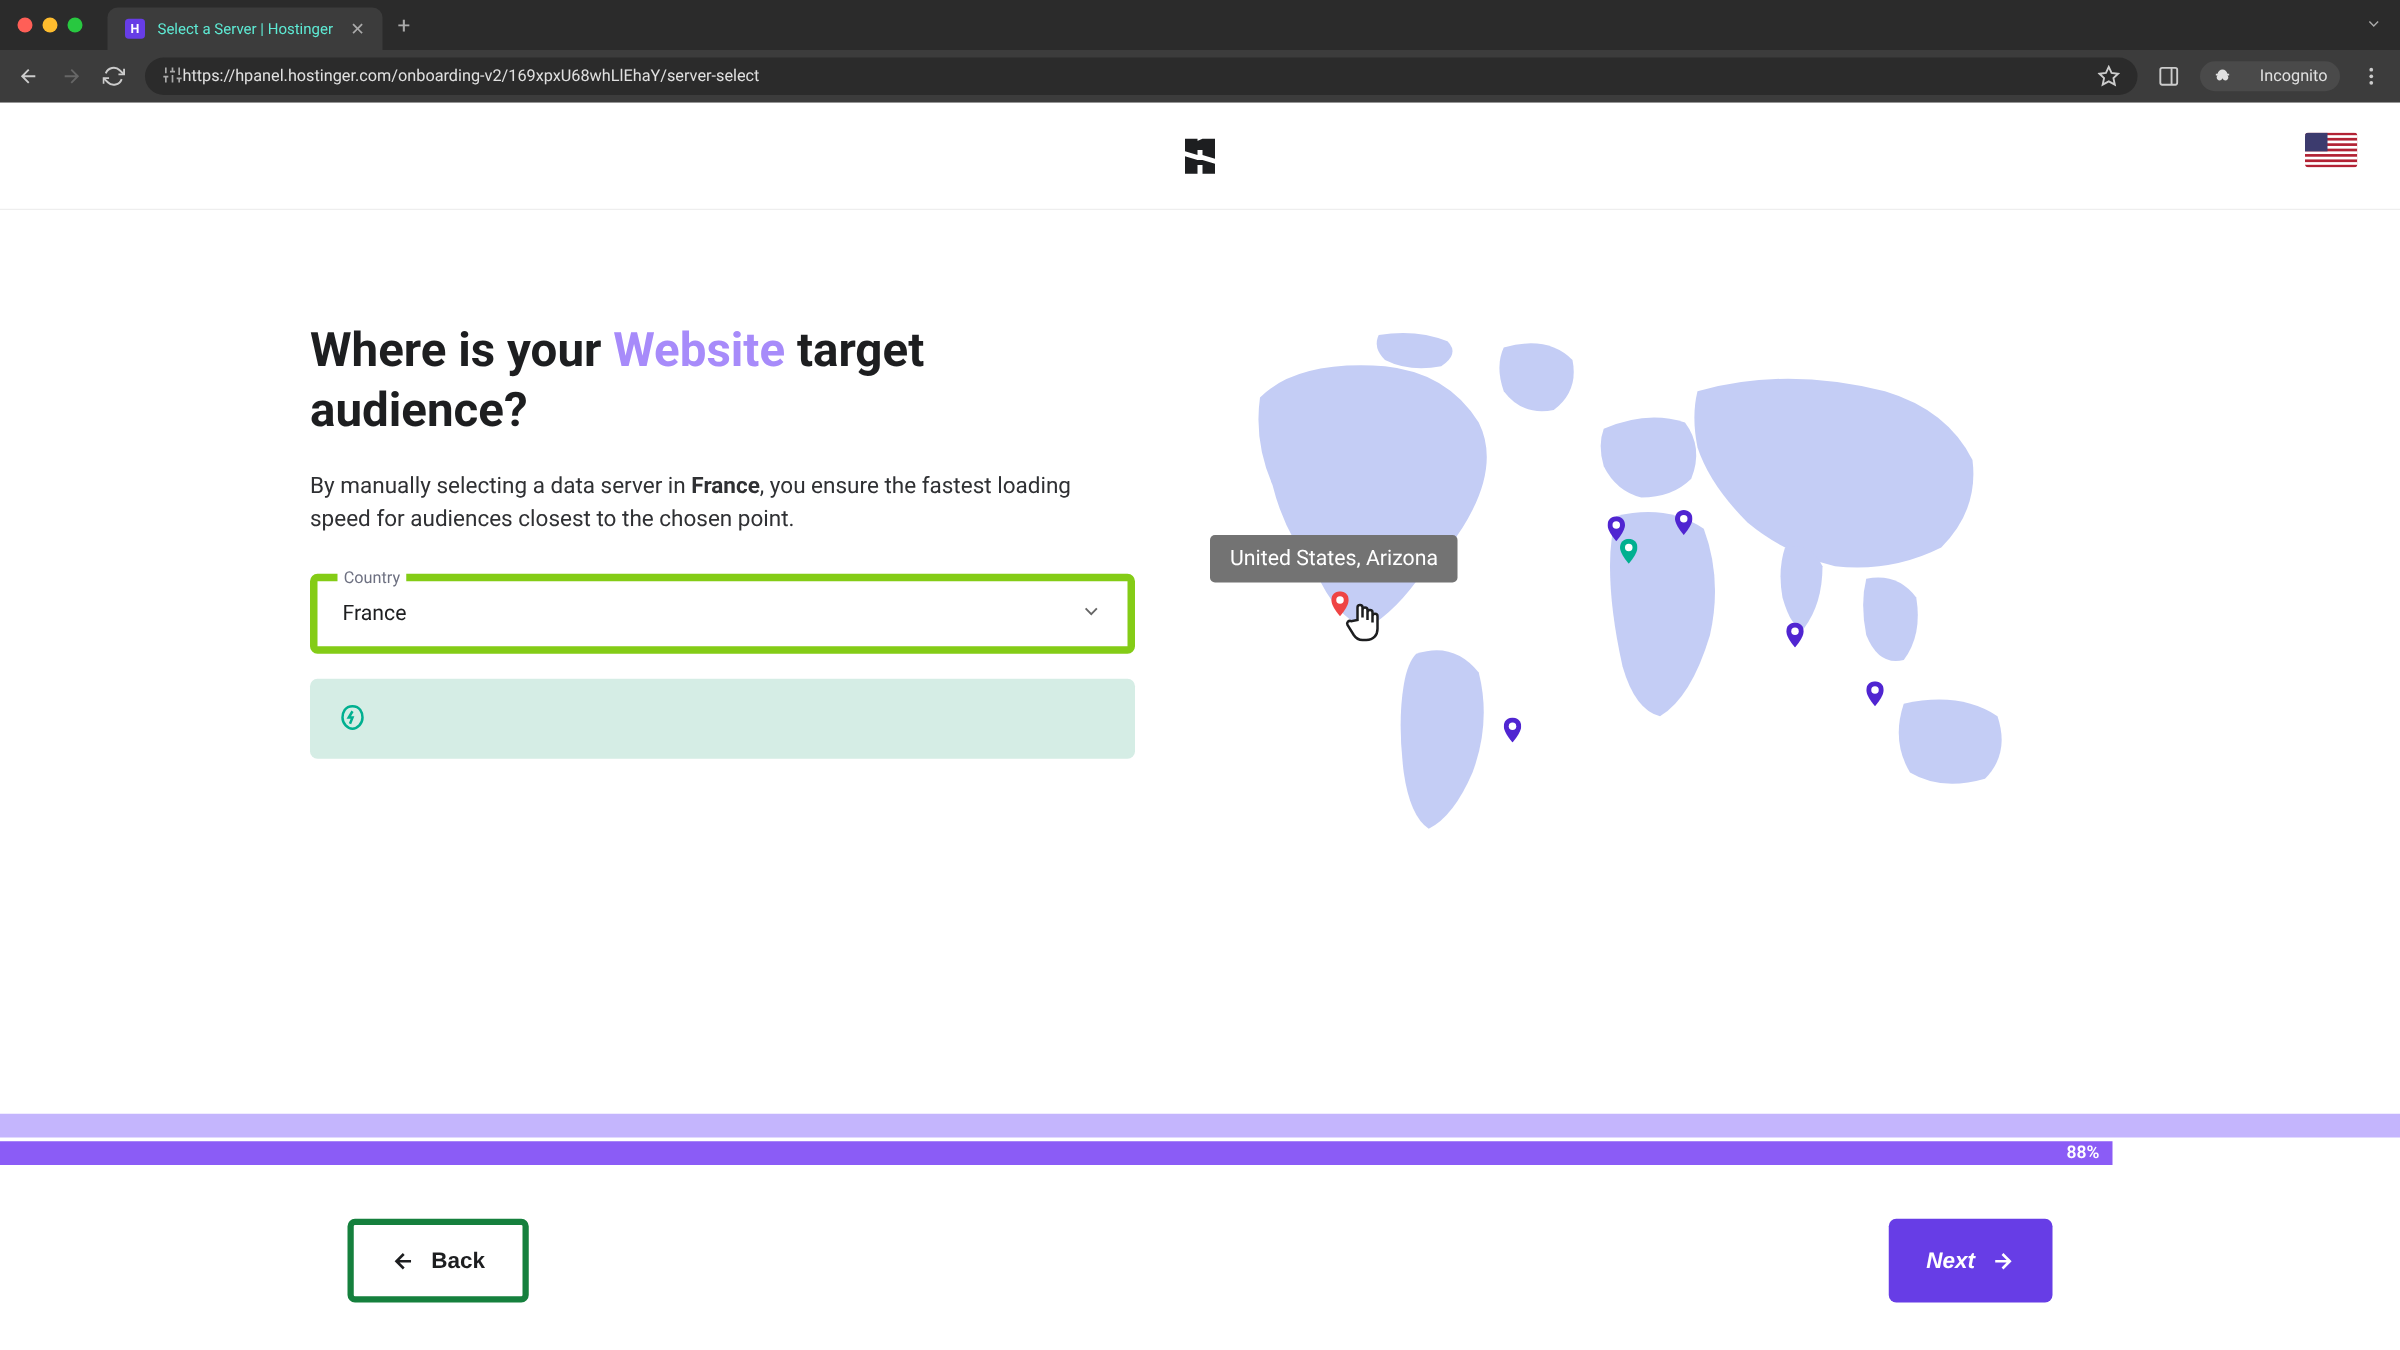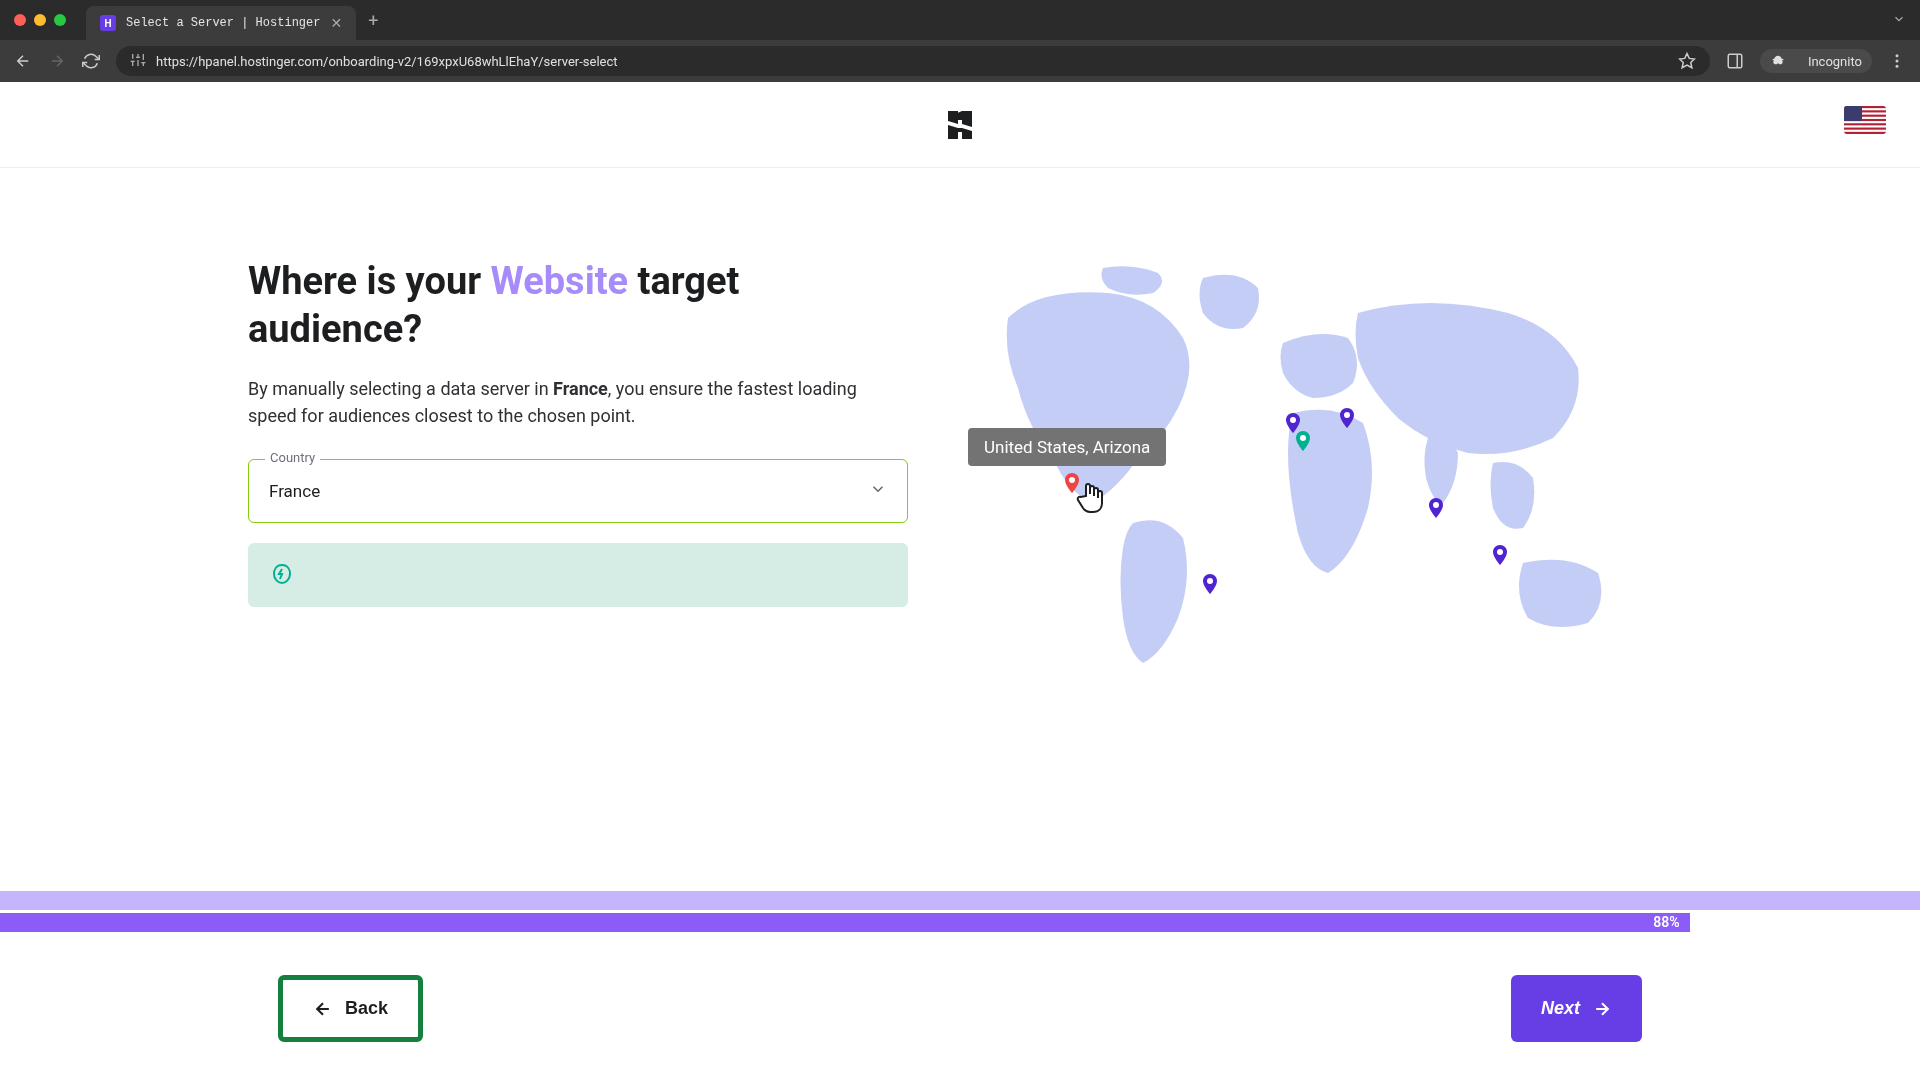--- a/index.html
+++ b/index.html
@@ -7,48 +7,48 @@
     
     
     .browser-chrome { background: #2b2b2b; height: 40px; display: flex; align-items: center; padding: 0 14px; }
     .traffic-lights { display: flex; gap: 8px; margin-right: 20px; }
     .traffic-light { width: 12px; height: 12px; border-radius: 50%; }
     .tl-red { background: #ff5f57; }
     .tl-yellow { background: #febc2e; }
     .tl-green { background: #28c840; }
     .tab { background: #3c3c3c; border-radius: 8px 8px 0 0; padding: 8px 14px; display: flex; align-items: center; gap: 10px; height: 34px; margin-top: 6px; min-width: 220px; }
     .tab-favicon { width: 16px; height: 16px; background: #673de6; border-radius: 3px; display: flex; align-items: center; justify-content: center; color: white; font-size: 10px; font-weight: bold; }
-    .tab-title { color: #e5e5e5; font-size: 12px; flex: 1; font-family: Liberation Mono, monospace; }
+    .tab-title { color: #5eead4; font-size: 12px; flex: 1; }
     .tab-close { color: #aaa; font-size: 14px; cursor: pointer; }
     .new-tab { color: #aaa; font-size: 18px; margin-left: 12px; cursor: pointer; }
     .chrome-dropdown { margin-left: auto; color: #aaa; }
     
     .toolbar { background: #3c3c3c; height: 42px; display: flex; align-items: center; padding: 0 14px; gap: 16px; }
     .toolbar-icon { color: #ccc; cursor: pointer; display: flex; }
     .toolbar-icon.disabled { color: #666; cursor: default; }
-    .url-bar { flex: 1; background: #2b2b2b; height: 30px; border-radius: 15px; display: flex; align-items: center; padding: 0 14px; gap: 10px; }
+    .url-bar { flex: 1; background: #2b2b2b; height: 30px; border-radius: 15px; display: flex; align-items: center; padding: 0 14px; }
     .url-icon { color: #aaa; font-size: 12px; }
     .url-text { color: #e0e0e0; font-size: 13px; flex: 1; }
     .toolbar-right { display: flex; gap: 16px; align-items: center; }
     .incognito-badge { display: flex; align-items: center; gap: 22px; color: #e0e0e0; background: #4a4a4a; padding: 4px 10px; border-radius: 14px; font-size: 13px; }
     
     
     .page { background: #fff; height: calc(100% - 82px); position: relative; overflow: hidden; }
     .page-header { height: 86px; display: flex; align-items: center; justify-content: center; border-bottom: 1px solid #eee; position: relative; }
     .logo { width: 40px; height: 40px; }
     .flag-button { position: absolute; right: 34px; top: 24px; width: 42px; height: 28px; border-radius: 3px; overflow: hidden; cursor: pointer; }
     
     .content-area { display: flex; padding: 90px 60px 0 248px; gap: 40px; }
     .left-col { width: 660px; }
     .heading { font-size: 38px; font-weight: 700; color: #1d1e20; line-height: 1.25; margin-bottom: 22px; }
     .heading-highlight { color: #a78bfa; }
     .subtext { font-size: 18px; color: #2f3033; line-height: 1.5; margin-bottom: 30px; }
     .subtext strong { font-weight: 700; }
     
-    .select-wrapper { position: relative; border: 1px solid #84cc16; border-radius: 6px; height: 64px; padding: 0 20px; display: flex; align-items: center; cursor: pointer; margin-bottom: 20px; }
+    .select-wrapper { position: relative; border: 6px solid #84cc16; border-radius: 6px; height: 64px; padding: 0 20px; display: flex; align-items: center; cursor: pointer; margin-bottom: 20px; }
     .select-label { position: absolute; top: -10px; left: 16px; background: #fff; padding: 0 5px; font-size: 13px; color: #6d7081; }
     .select-value { font-size: 17px; color: #1d1e20; }
     .select-chevron { margin-left: auto; color: #666; }
     
     .eco-banner { background: #d5ede5; border-radius: 6px; padding: 20px 22px; display: flex; gap: 18px; align-items: flex-start; }
     .eco-icon { width: 24px; height: 24px; flex-shrink: 0; }
     .eco-text { font-size: 16px; color: #2f3033; line-height: 1.5; }
     
     .map-wrapper { position: relative; flex: 1; }
     .world-map { width: 100%; max-width: 700px; height: 430px; }

